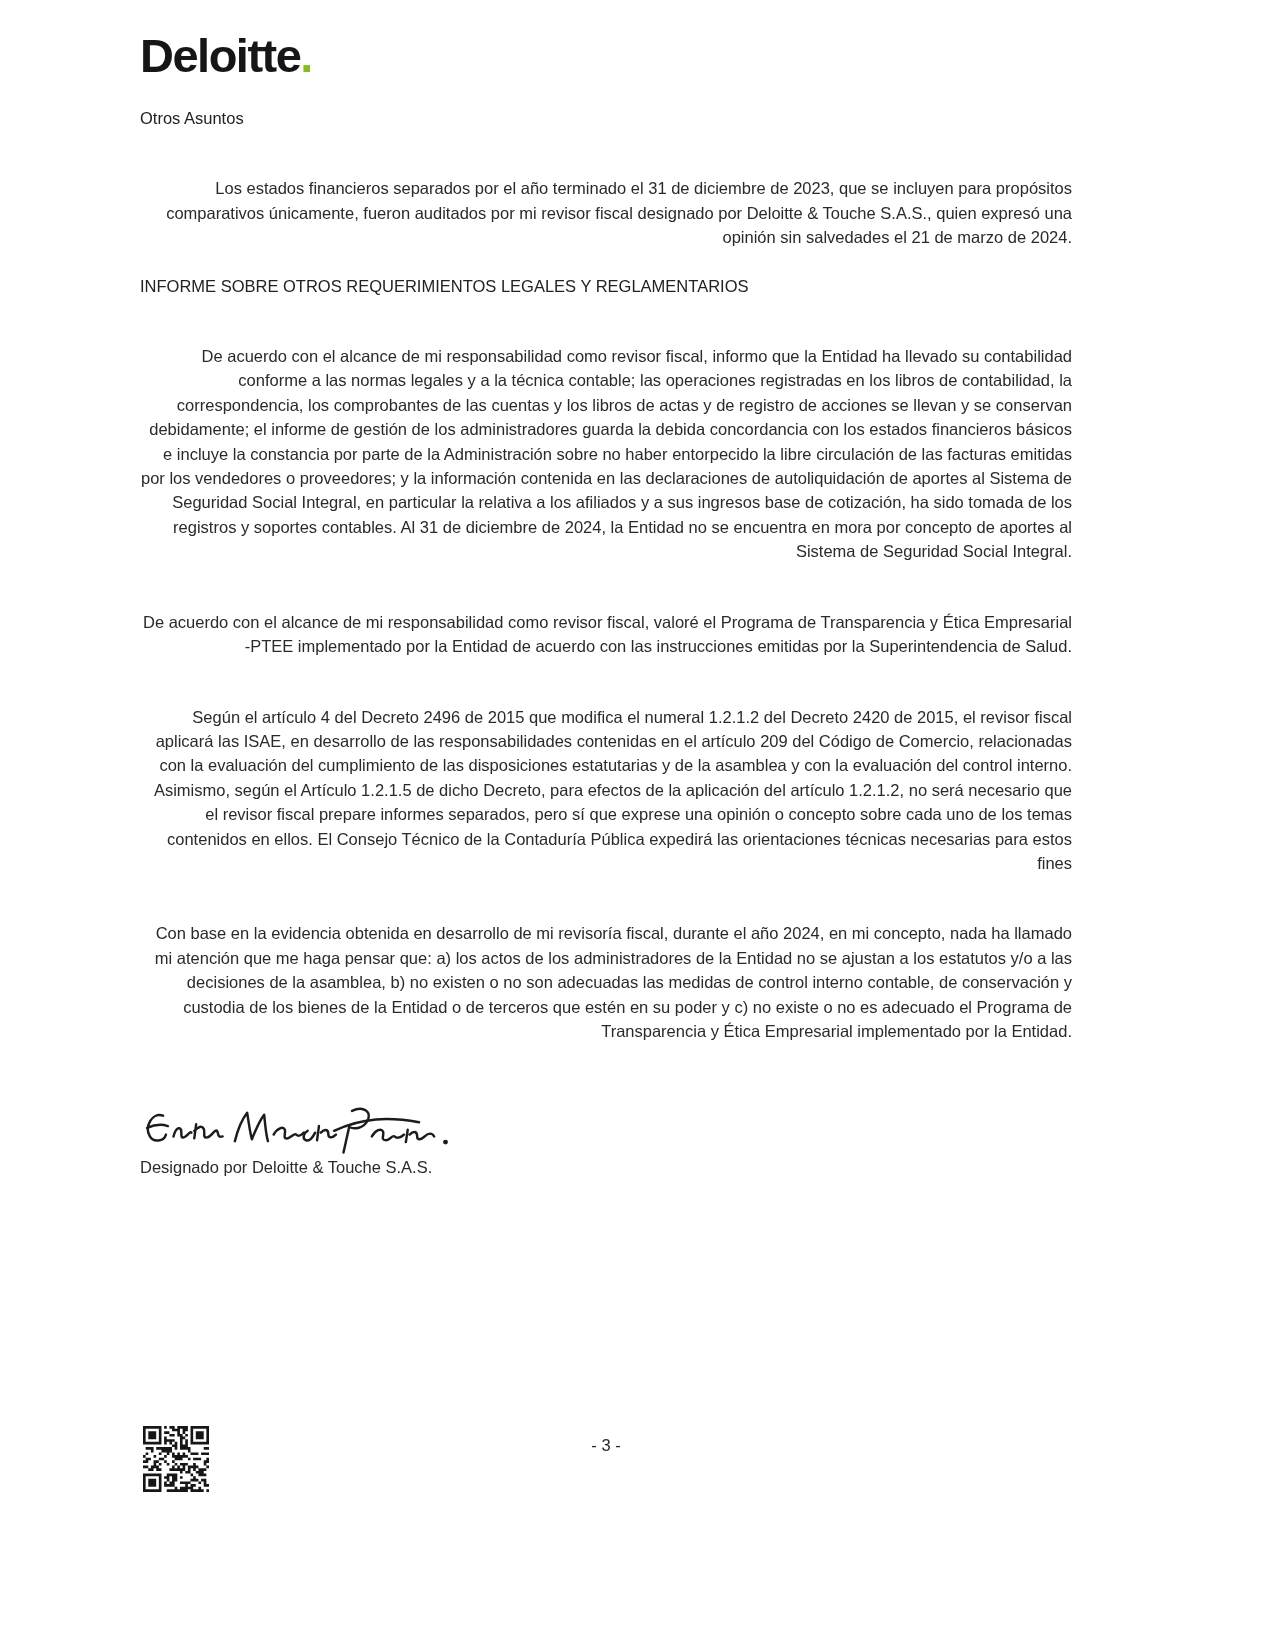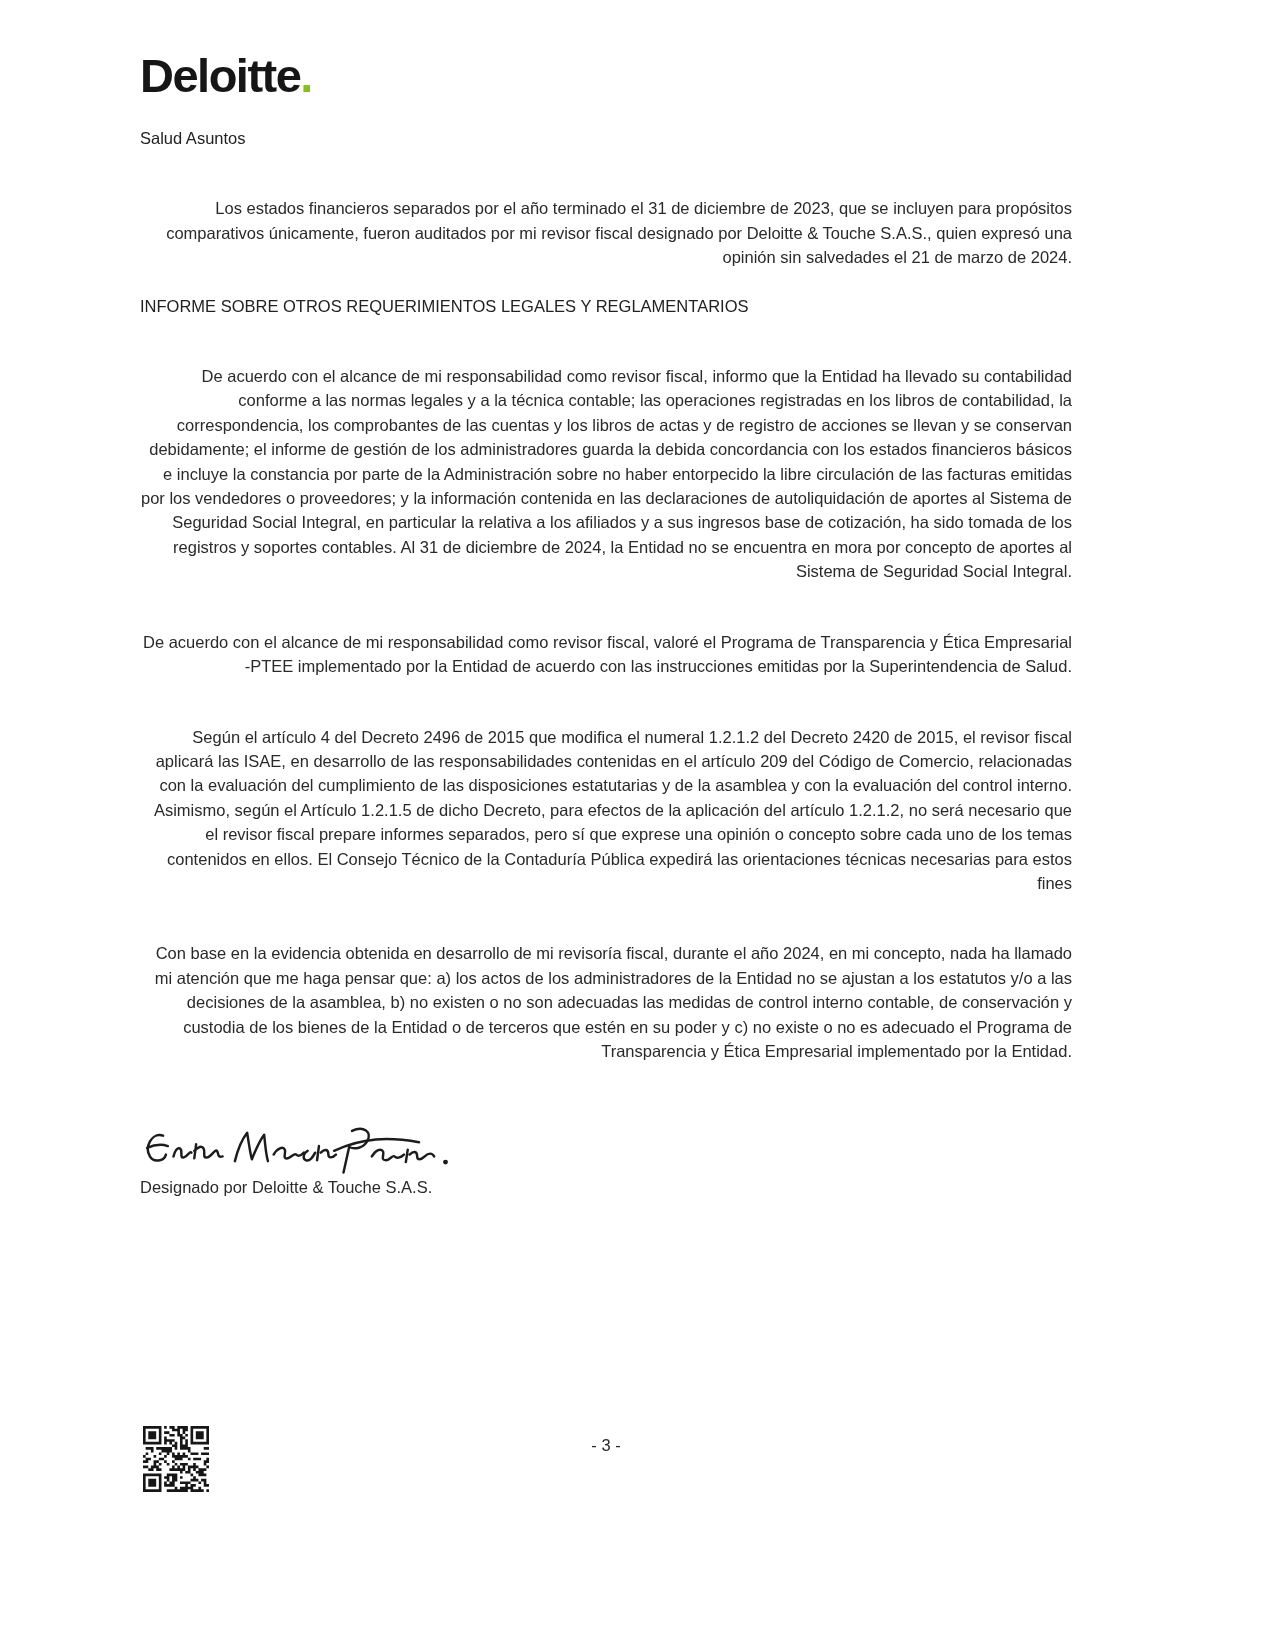--- a/index.html
+++ b/index.html
@@ -13,21 +13,21 @@
     color: #262626;
     overflow: hidden;
   }
   .content {
     position: absolute;
     left: 140px;
     width: 932px;
     top: 0;
   }
   .logo {
-    margin-top: 48px;
+    margin-top: 28px;
     font-size: 47px;
     font-weight: 700;
     letter-spacing: -1.5px;
     color: #161616;
     line-height: 56px;
   }
   .logo .dot { color: var(--accent, #86BC25); }
   .h-section {
     font-size: 16.5px;
     font-weight: 400;
@@ -75,21 +75,21 @@
   }
 </style>
 </head>
 <body>
 
 <div class="page">
   <div class="content">
 
     <div class="logo"><span>Deloitte</span><span class="dot">.</span></div>
 
-    <div class="h-section">Salud Asuntos</div>
+    <div class="h-section">Otros Asuntos</div>
 
     <p class="body-par">Los estados financieros separados por el año terminado el 31 de diciembre de 2023, que se incluyen para propósitos comparativos únicamente, fueron auditados por mi revisor fiscal designado por Deloitte &amp; Touche S.A.S., quien expresó una opinión sin salvedades el 21 de marzo de 2024.</p>
 
     <div class="h-section">INFORME SOBRE OTROS REQUERIMIENTOS LEGALES Y REGLAMENTARIOS</div>
 
     <p class="body-par">De acuerdo con el alcance de mi responsabilidad como revisor fiscal, informo que la Entidad ha llevado su contabilidad conforme a las normas legales y a la técnica contable; las operaciones registradas en los libros de contabilidad, la correspondencia, los comprobantes de las cuentas y los libros de actas y de registro de acciones se llevan y se conservan debidamente; el informe de gestión de los administradores guarda la debida concordancia con los estados financieros básicos e incluye la constancia por parte de la Administración sobre no haber entorpecido la libre circulación de las facturas emitidas por los vendedores o proveedores; y la información contenida en las declaraciones de autoliquidación de aportes al Sistema de Seguridad Social Integral, en particular la relativa a los afiliados y a sus ingresos base de cotización, ha sido tomada de los registros y soportes contables. Al 31 de diciembre de 2024, la Entidad no se encuentra en mora por concepto de aportes al Sistema de Seguridad Social Integral.</p>
 
     <p class="body-par">De acuerdo con el alcance de mi responsabilidad como revisor fiscal, valoré el Programa de Transparencia y Ética Empresarial -PTEE implementado por la Entidad de acuerdo con las instrucciones emitidas por la Superintendencia de Salud.</p>
 
     <p class="body-par">Según el artículo 4 del Decreto 2496 de 2015 que modifica el numeral 1.2.1.2 del Decreto 2420 de 2015, el revisor fiscal aplicará las ISAE, en desarrollo de las responsabilidades contenidas en el artículo 209 del Código de Comercio, relacionadas con la evaluación del cumplimiento de las disposiciones estatutarias y de la asamblea y con la evaluación del control interno. Asimismo, según el Artículo 1.2.1.5 de dicho Decreto, para efectos de la aplicación del artículo 1.2.1.2, no será necesario que el revisor fiscal prepare informes separados, pero sí que exprese una opinión o concepto sobre cada uno de los temas contenidos en ellos. El Consejo Técnico de la Contaduría Pública expedirá las orientaciones técnicas necesarias para estos fines</p>

